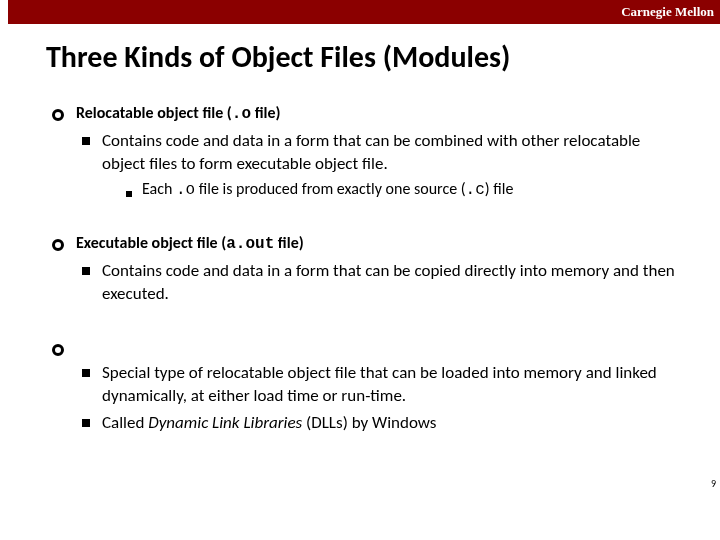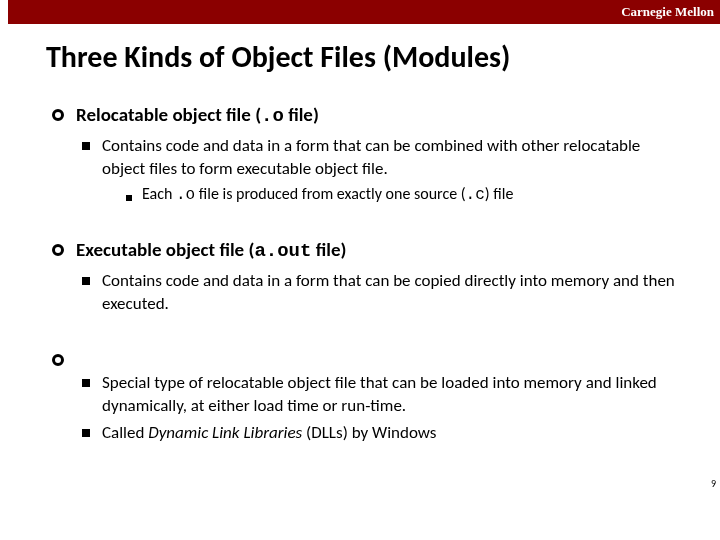--- a/index.html
+++ b/index.html
@@ -5,21 +5,21 @@
   * { margin: 0; padding: 0; box-sizing: border-box; }
   html, body { width: 720px; height: 540px; background: #fff; font-family: Calibri, "Segoe UI", Arial, sans-serif; color: #000; }
   .slide { width: 720px; height: 498px; position: relative; margin-left: 8px; }
   .banner { width: 100%; height: 24px; background: #8b0000; display: flex; justify-content: flex-end; align-items: center; padding-right: 14px; }
   .banner-text { color: #fff; font-weight: bold; font-size: 13px; font-family: "Times New Roman", serif; }
   .title { font-size: 30px; font-weight: bold; padding: 14px 26px 8px 38px; }
   .content { padding: 6px 44px 0 44px; }
   .l1 { margin-top: 14px; }
   .l1-row { display: flex; align-items: flex-start; }
   .bullet-donut { width: 12px; height: 12px; border: 3px solid #000; border-radius: 50%; flex-shrink: 0; margin-top: 6px; margin-right: 12px; }
-  .l1-text { font-size: 19px; font-weight: bold; line-height: 1.25; }
+  .l1-text { font-size: 16px; font-weight: bold; line-height: 1.25; }
   .l2 { margin-left: 30px; margin-top: 6px; }
   .l2-row { display: flex; align-items: flex-start; margin-top: 4px; }
   .bullet-sq { width: 8px; height: 8px; background: #000; flex-shrink: 0; margin-top: 7px; margin-right: 12px; }
   .l2-text { font-size: 17px; line-height: 1.35; }
   .l3 { margin-left: 24px; margin-top: 2px; }
   .l3-row { display: flex; align-items: center; }
   .bullet-sq-s { width: 6px; height: 6px; background: #000; flex-shrink: 0; margin-top: 8px; margin-right: 10px; }
   .l3-text { font-size: 16px; line-height: 1.35; }
   .mono { font-family: "Courier New", monospace; }
   .ital { font-style: italic; }

